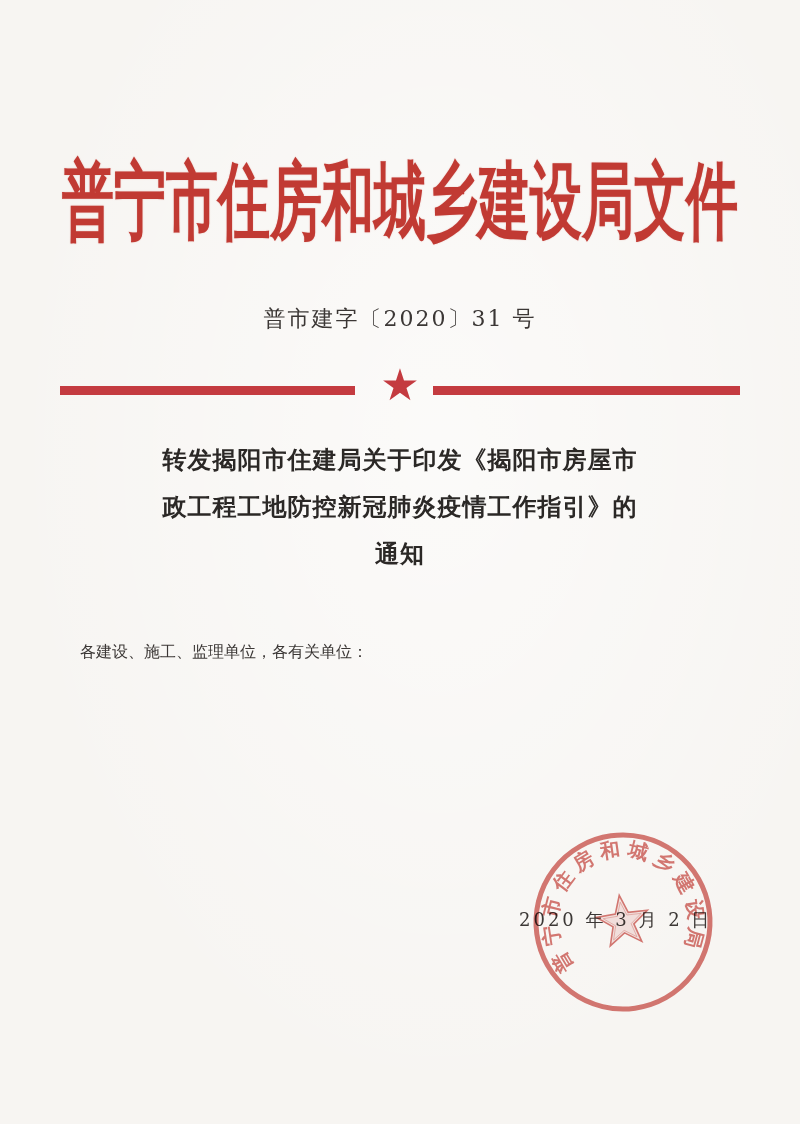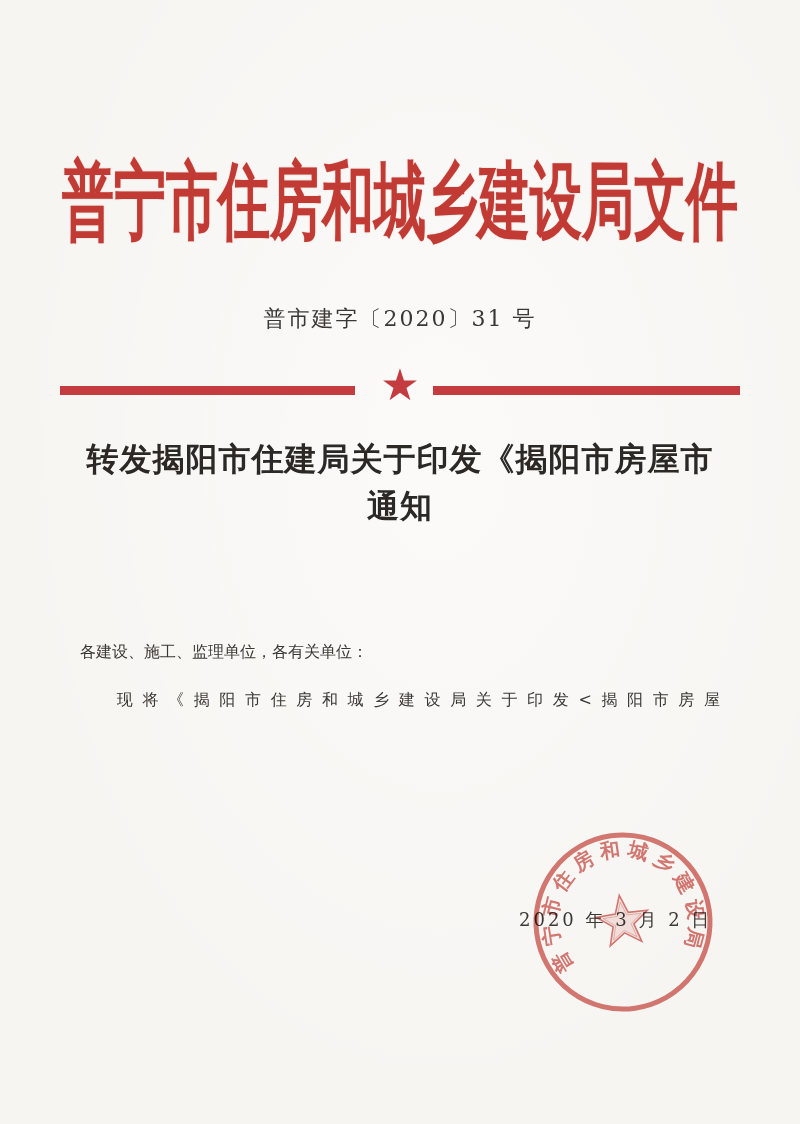--- a/index.html
+++ b/index.html
@@ -45,21 +45,21 @@
   .divider-line.left{left:60px;width:295px;}
   .divider-line.right{left:433px;width:307px;}
   .divider-star{
     position:absolute;top:362px;left:377px;width:46px;height:46px;
     color:var(--line_red);font-size:44px;line-height:46px;text-align:center;
     font-family:"DejaVu Sans","Liberation Sans",sans-serif;
   }
   .notice-title{
     position:absolute;top:436px;left:70px;width:660px;
     text-align:center;color:var(--title_ink);
-    font-size:32px;font-weight:bold;line-height:47px;
+    font-size:24px;font-weight:bold;line-height:47px;
     letter-spacing:1px;
   }
   .body-block{
     position:absolute;top:628px;left:80px;width:640px;
     color:var(--ink);font-size:16px;
   }
   .body-line{
     height:48px;line-height:48px;white-space:nowrap;
   }
   .body-line.justify{
@@ -92,26 +92,26 @@
   <div class="header-title">普宁市住房和城乡建设局文件</div>
 
   <div class="doc-number">普市建字〔2020〕31 号</div>
 
   <div class="divider-line left"></div>
   <div class="divider-star">★</div>
   <div class="divider-line right"></div>
 
   <div class="notice-title">
     <div>转发揭阳市住建局关于印发《揭阳市房屋市</div>
+    <div>政工程工地防控新冠肺炎疫情工作指引》的</div>
     <div>通知</div>
   </div>
 
   <div class="body-block">
     <div class="body-line">各建设、施工、监理单位，各有关单位：</div>
-    <div class="body-line justify indent">现将《揭阳市住房和城乡建设局关于印发&lt;揭阳市房屋</div>
   </div>
 
   <div class="doc-date">2020 年 3 月 2 日</div>
 
   <svg class="seal" viewBox="0 0 192 192">
     <g transform="rotate(-8 96 94)">
       <circle cx="96" cy="94" r="87" fill="none" stroke="#cd544e" stroke-width="5"></circle>
       <path id="sealArc" fill="none" d="M 41.9 131.9 A 66 66 0 1 1 150.1 131.9"></path>
       <text>
         <textPath href="#sealArc" startOffset="50%" text-anchor="middle">普宁市住房和城乡建设局</textPath>

